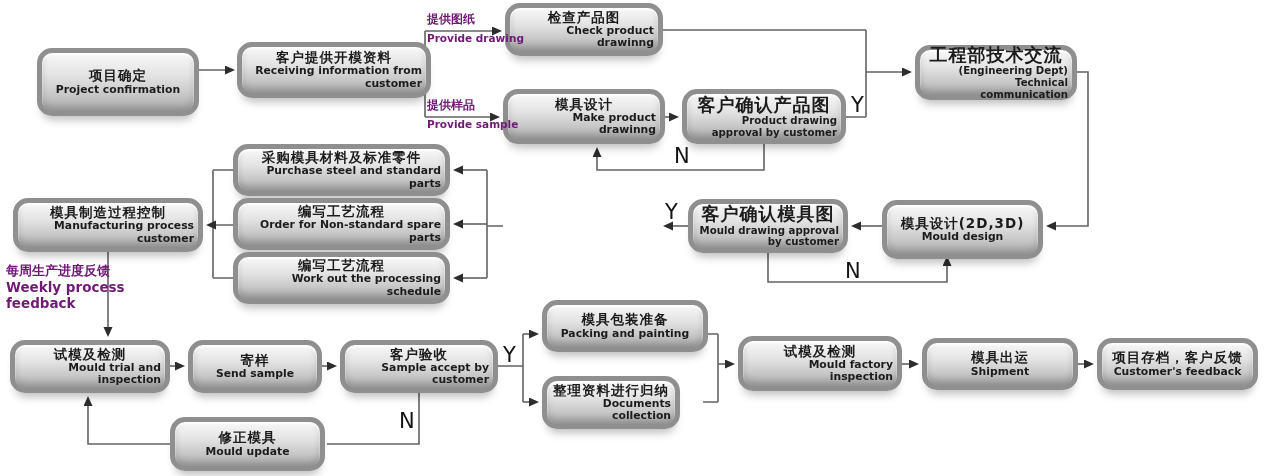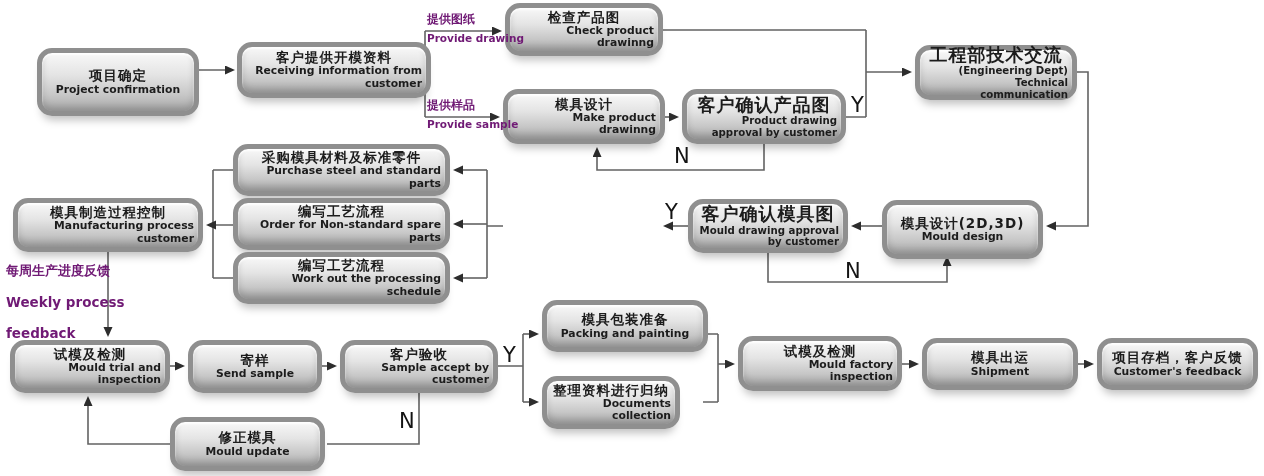--- a/index.html
+++ b/index.html
@@ -23,21 +23,21 @@
   }
   .node .cn { font-size:13.5px; letter-spacing:1px; white-space:nowrap; }
   .node .en { font-size:10.8px; letter-spacing:0; }
   .node.small .cn { font-size:18px; }
   .node.small .en { font-size:10.2px; }
   .elabel { position:absolute; color:#701a75; line-height:1.1;font-weight:bold; }
   .elabel .cn { font-size:12px; white-space:nowrap; }
   .elabel .en { font-size:10.5px; margin-top:7px; white-space:nowrap; }
   .elabel.weekly div { font-size:13.5px; line-height:1.22; white-space:nowrap; }
   .elabel.weekly .cn { font-size:13px; }
-  .elabel.weekly .en { margin-top:15px; }
+  .elabel.weekly .en { margin-top:0; }
   .yn { position:absolute; font-size:21px; color:#141414; line-height:1; }
 </style>
 </head>
 <body>
 
 <div id="canvas">
 
   <svg class="wires" viewBox="0 0 1264 476">
     <defs>
       <marker id="ah" markerUnits="userSpaceOnUse" markerWidth="11" markerHeight="10" refX="8" refY="4.5" orient="auto">

